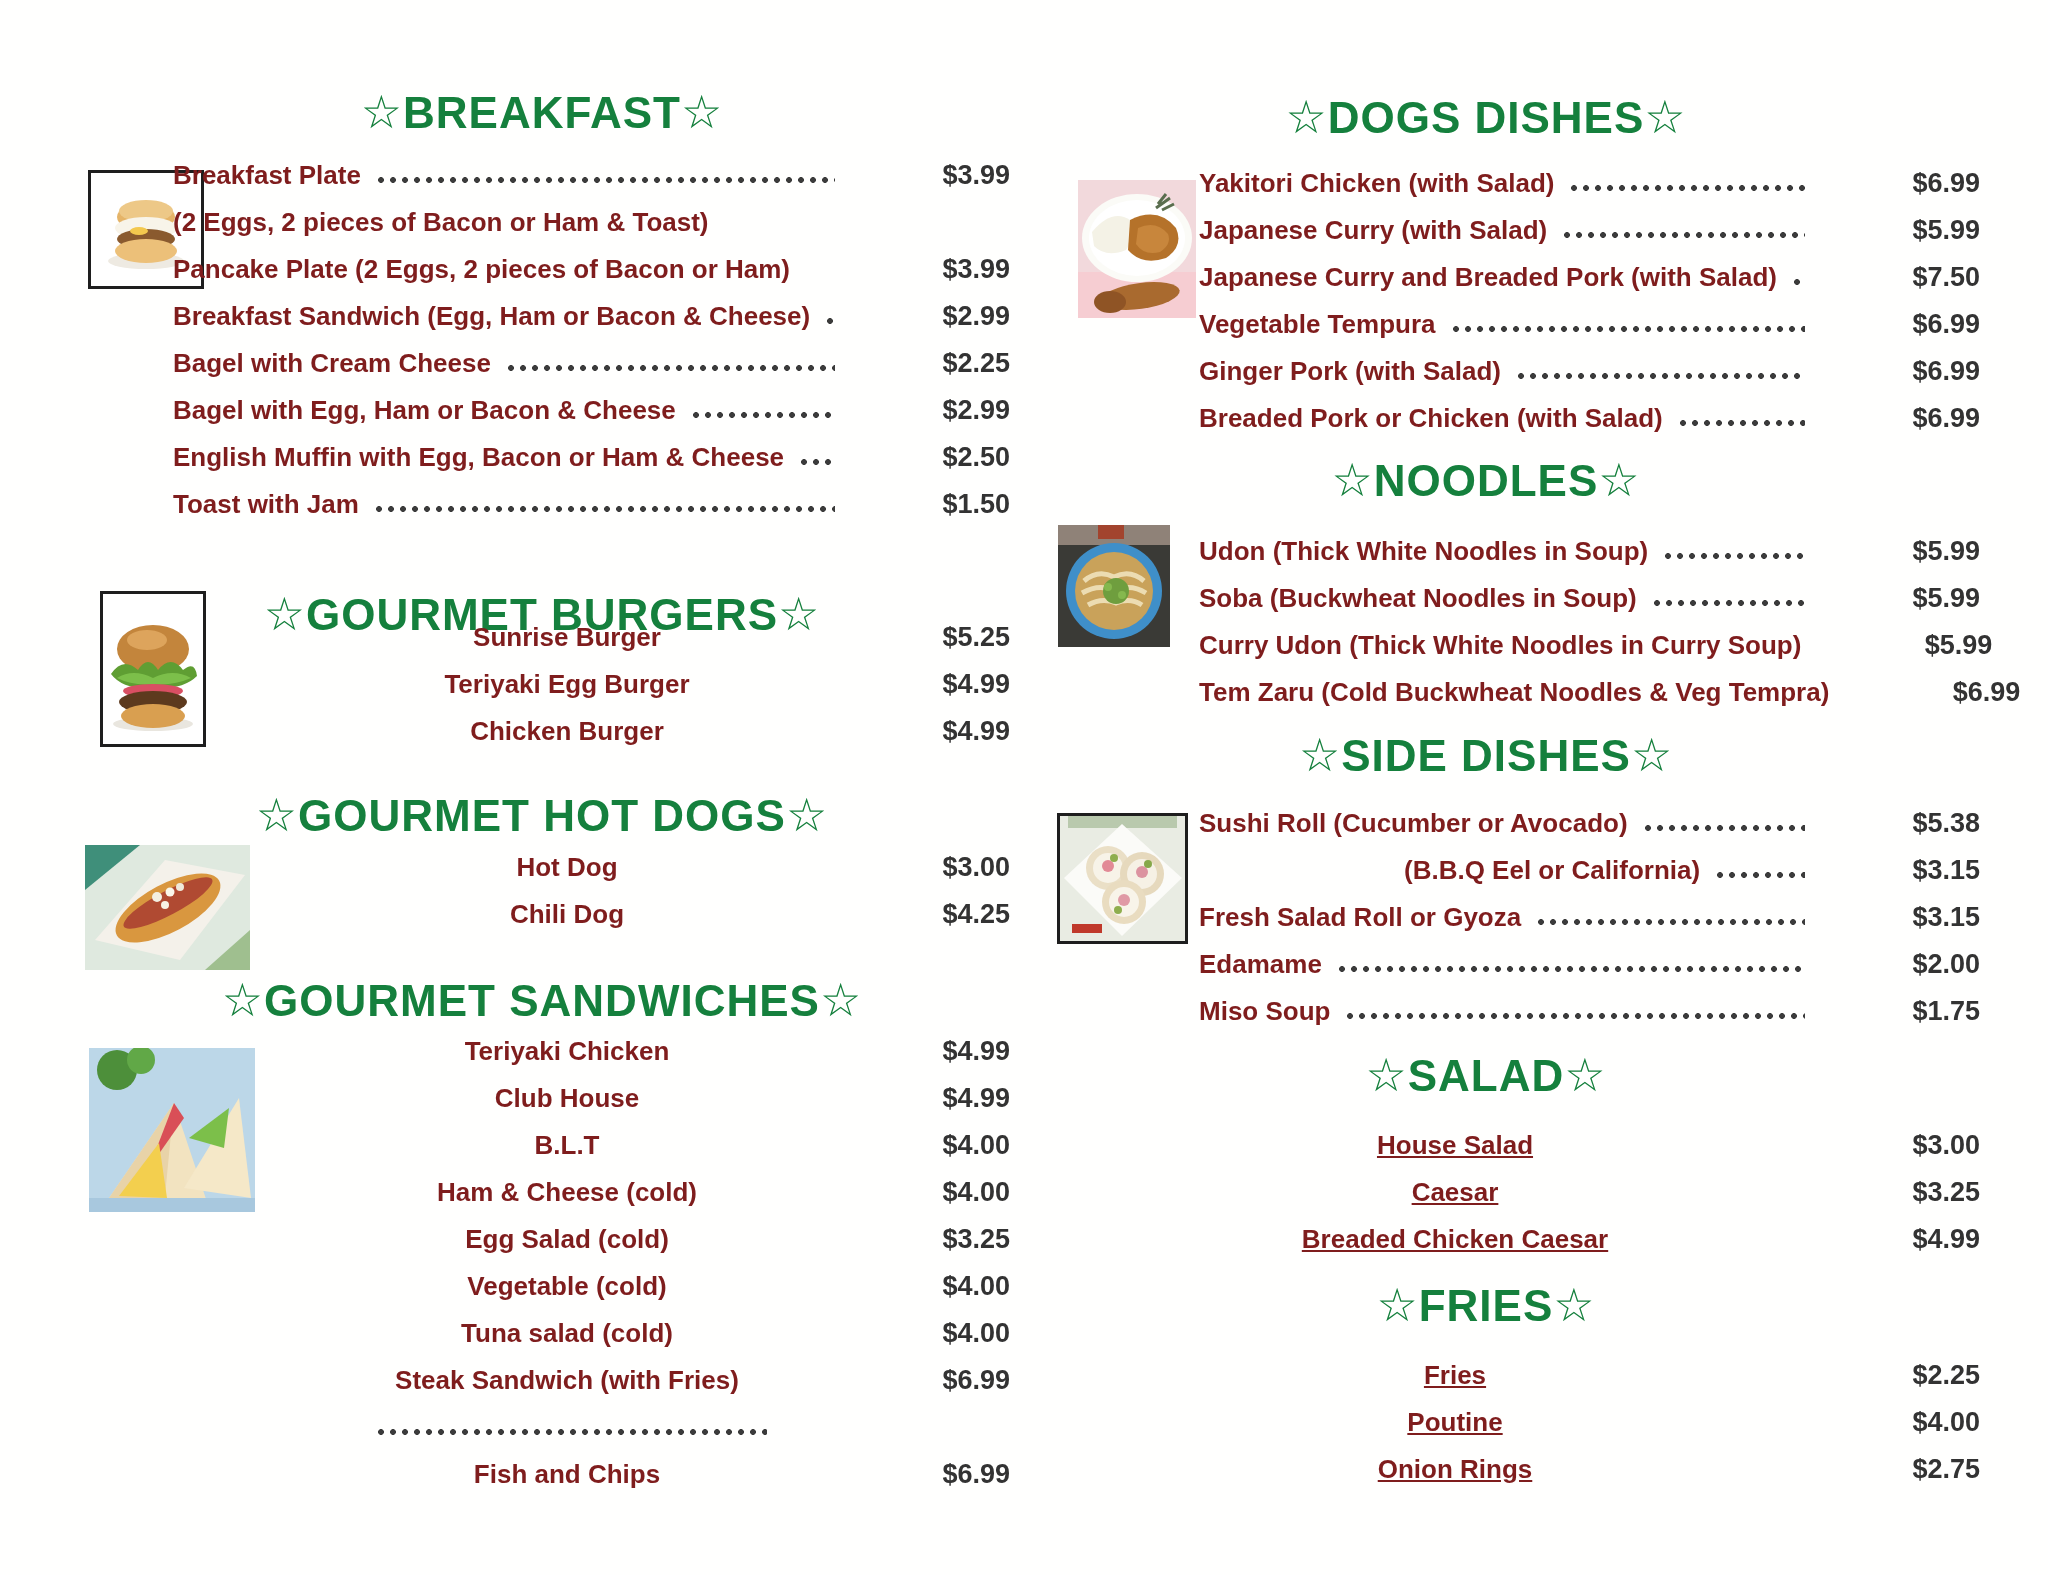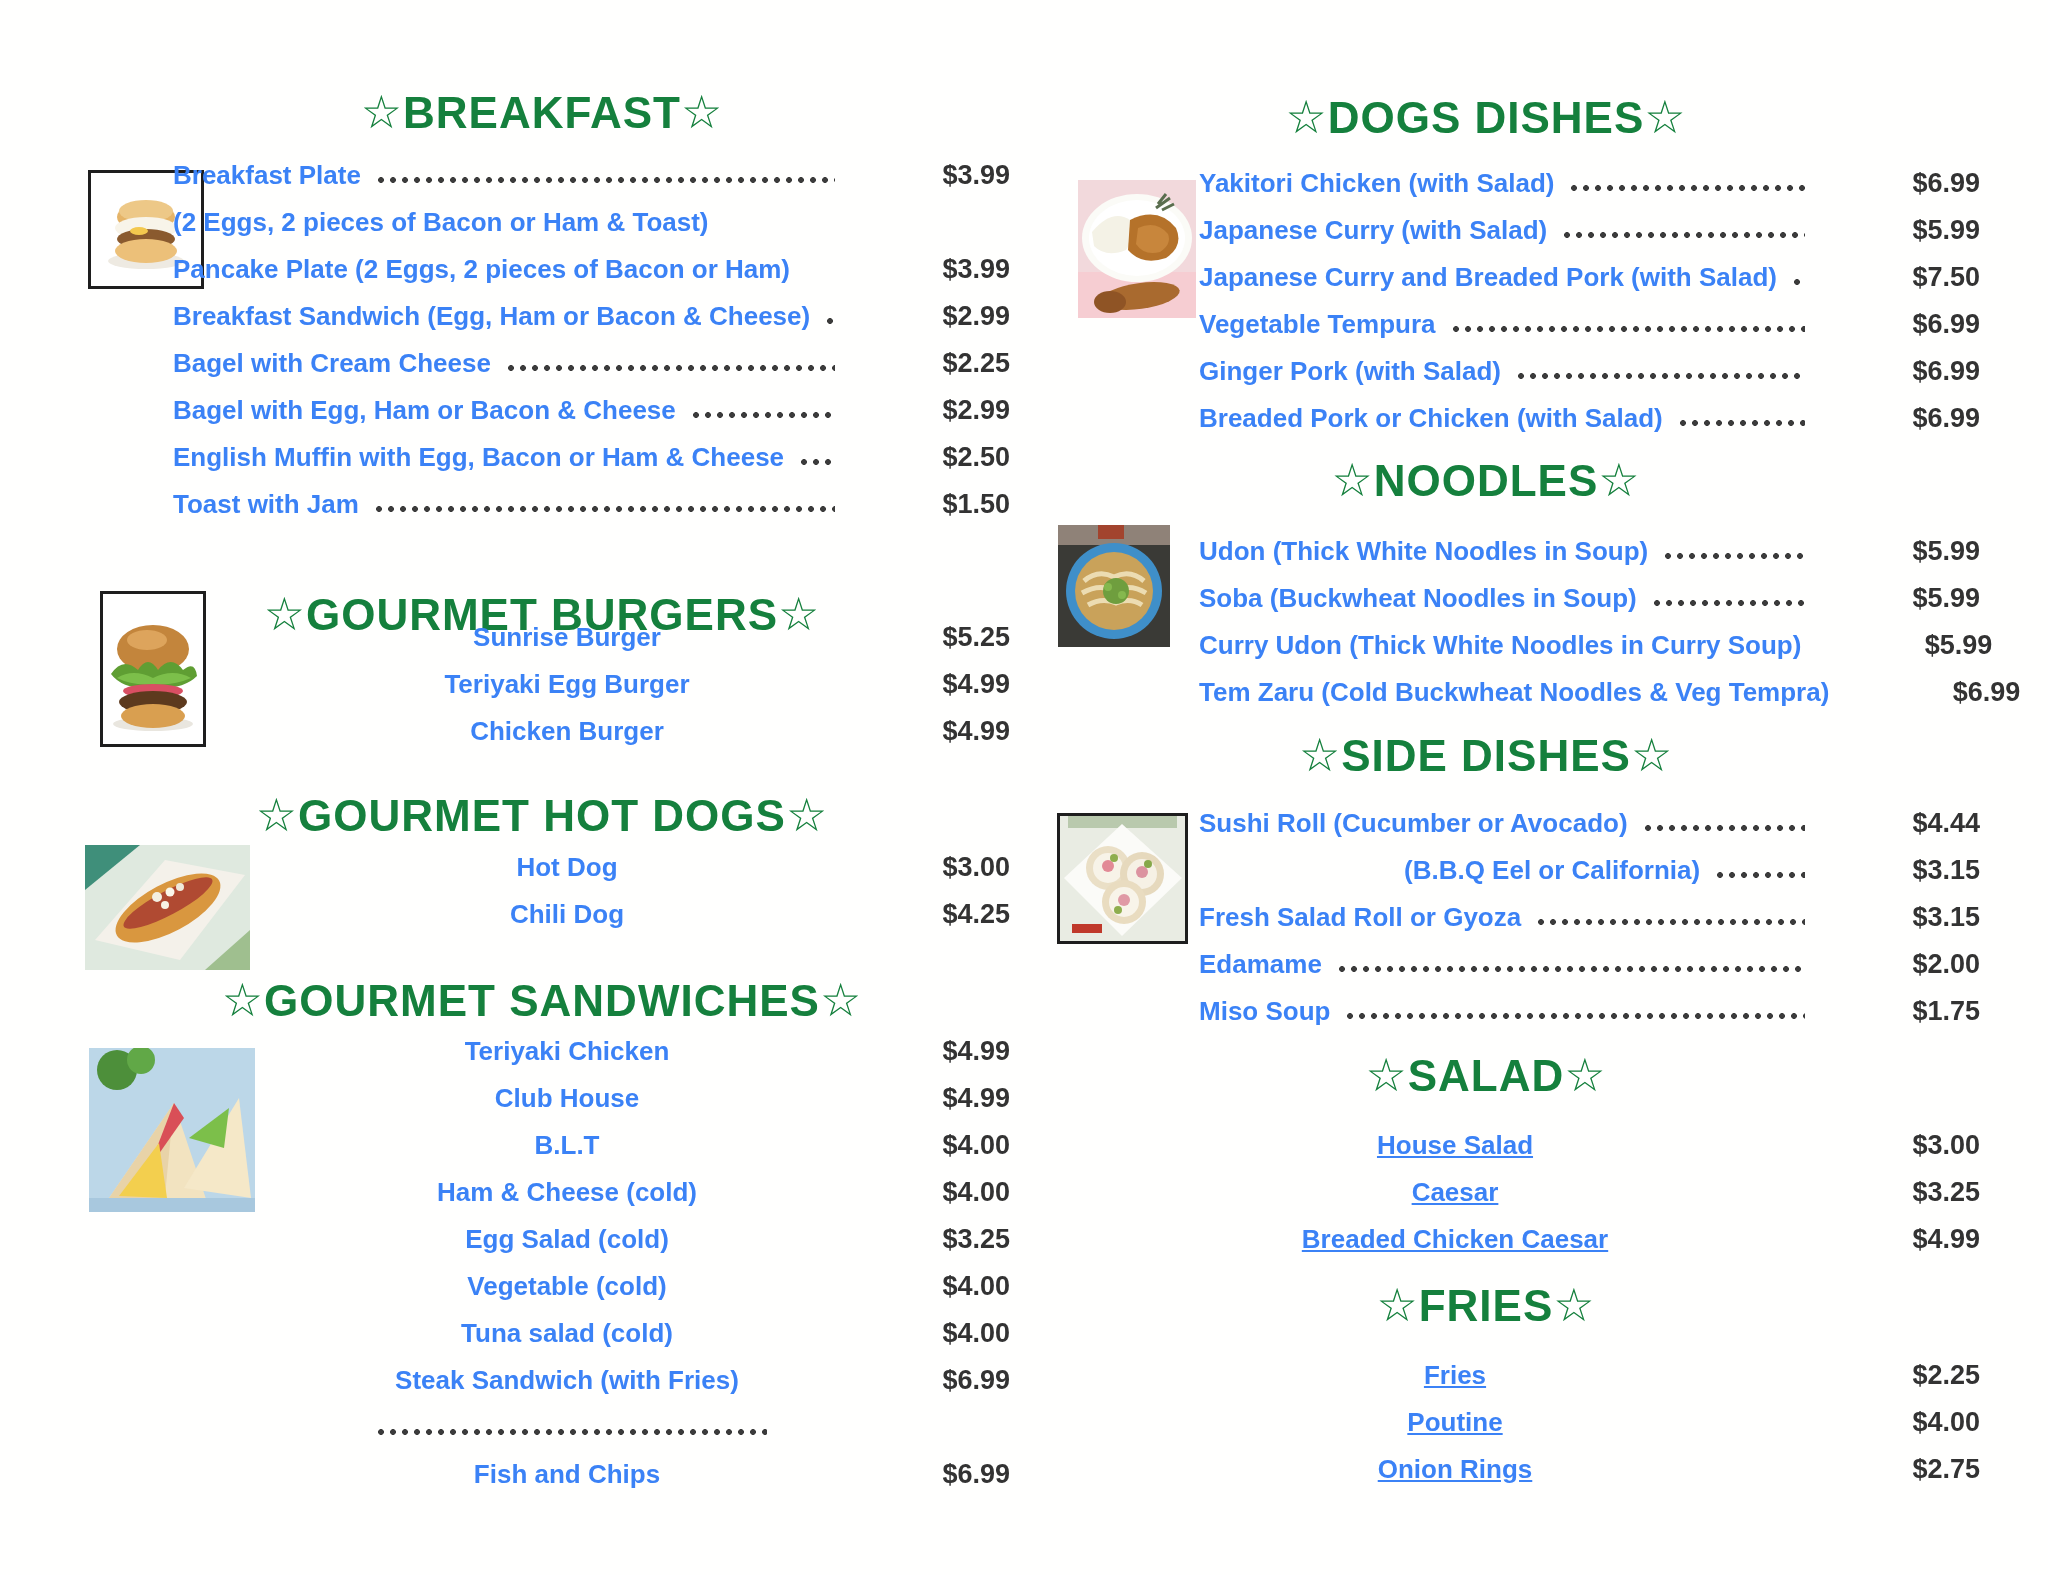--- a/index.html
+++ b/index.html
@@ -8,21 +8,21 @@
   .col{position:absolute;top:0;height:1575px;}
   #col-left{left:173px;width:837px;}
   #col-right{left:1199px;width:781px;}
   .sec-title{position:absolute;left:0;right:0;text-align:center;font-weight:bold;
              font-size:44px;line-height:52px;color:#15803d;letter-spacing:1px;white-space:nowrap;}
   .t-left{padding-right:99px;}
   .t-right{padding-right:207px;}
   .sec-title .star{font-size:46px;font-weight:normal;}
   .items{position:absolute;left:0;right:0;}
   .row{display:flex;align-items:center;height:47px;}
-  .name{font-weight:bold;color:#3b82f6;font-size:26px;white-space:nowrap;}
+  .name{font-weight:bold;color:#7f1d1d;font-size:26px;white-space:nowrap;}
   .price{font-weight:bold;color:#333333;font-size:27px;width:115px;text-align:right;
          flex-shrink:0;white-space:nowrap;}
   .leader{flex:1 1 auto;height:8px;margin:8px 60px 0 16px;
           background-image:radial-gradient(circle at 4px 4px,#3b3b3b 2.6px,transparent 3.2px);
           background-size:12px 8px;background-repeat:repeat-x;background-position:left center;}
   .leader.dots-fixed{flex:0 0 auto;width:390px;margin:8px 0 0 204px;}
   .spacer{flex:1 1 auto;}
   .row.centered .name{flex:1 1 auto;text-align:center;}
   .cen-left .row.centered .name{padding-left:66px;}
   .cen-right .row.centered .name{padding-right:154px;text-decoration:underline;}
@@ -316,21 +316,21 @@
           <span class="name">Tem Zaru (Cold Buckwheat Noodles &amp; Veg Tempra)</span>
           <div class="leader"></div>
           <span class="price">$6.99</span>
         </div>
       </div>
       <div class="sec-title t-right" style="top: 729px;"><span class="star">☆</span><span class="title-text">SIDE DISHES</span><span class="star">☆</span></div>
       <div class="items cen-right" style="top: 800px;">
         <div class="row">
           <span class="name">Sushi Roll (Cucumber or Avocado)</span>
           <div class="leader"></div>
-          <span class="price">$4.44</span>
+          <span class="price">$5.38</span>
         </div>
         <div class="row">
           <span class="name indent">(B.B.Q Eel or California)</span>
           <div class="leader"></div>
           <span class="price">$3.15</span>
         </div>
         <div class="row">
           <span class="name">Fresh Salad Roll or Gyoza</span>
           <div class="leader"></div>
           <span class="price">$3.15</span>

